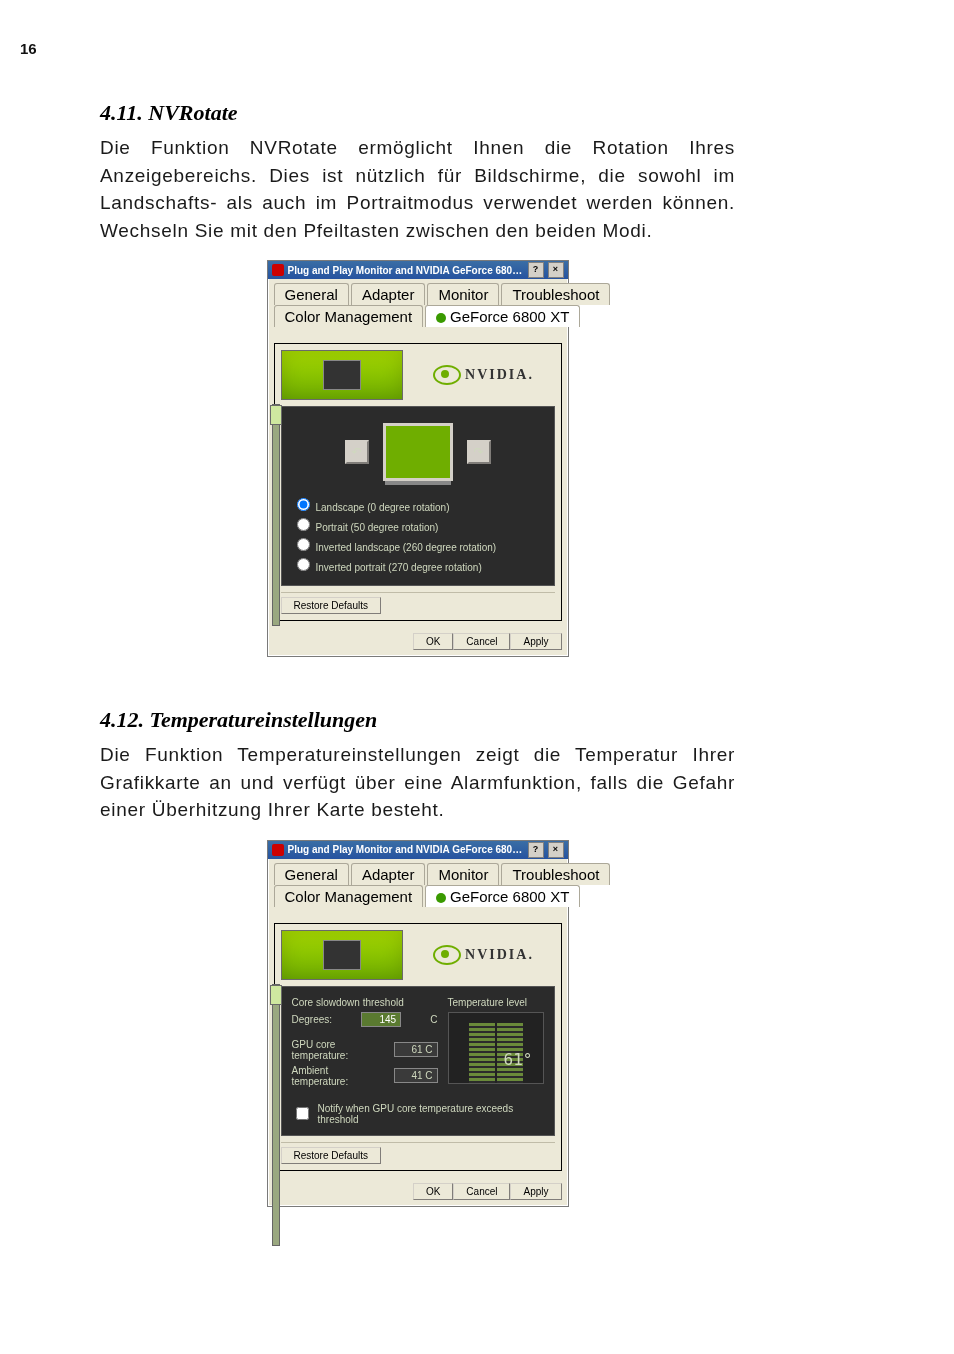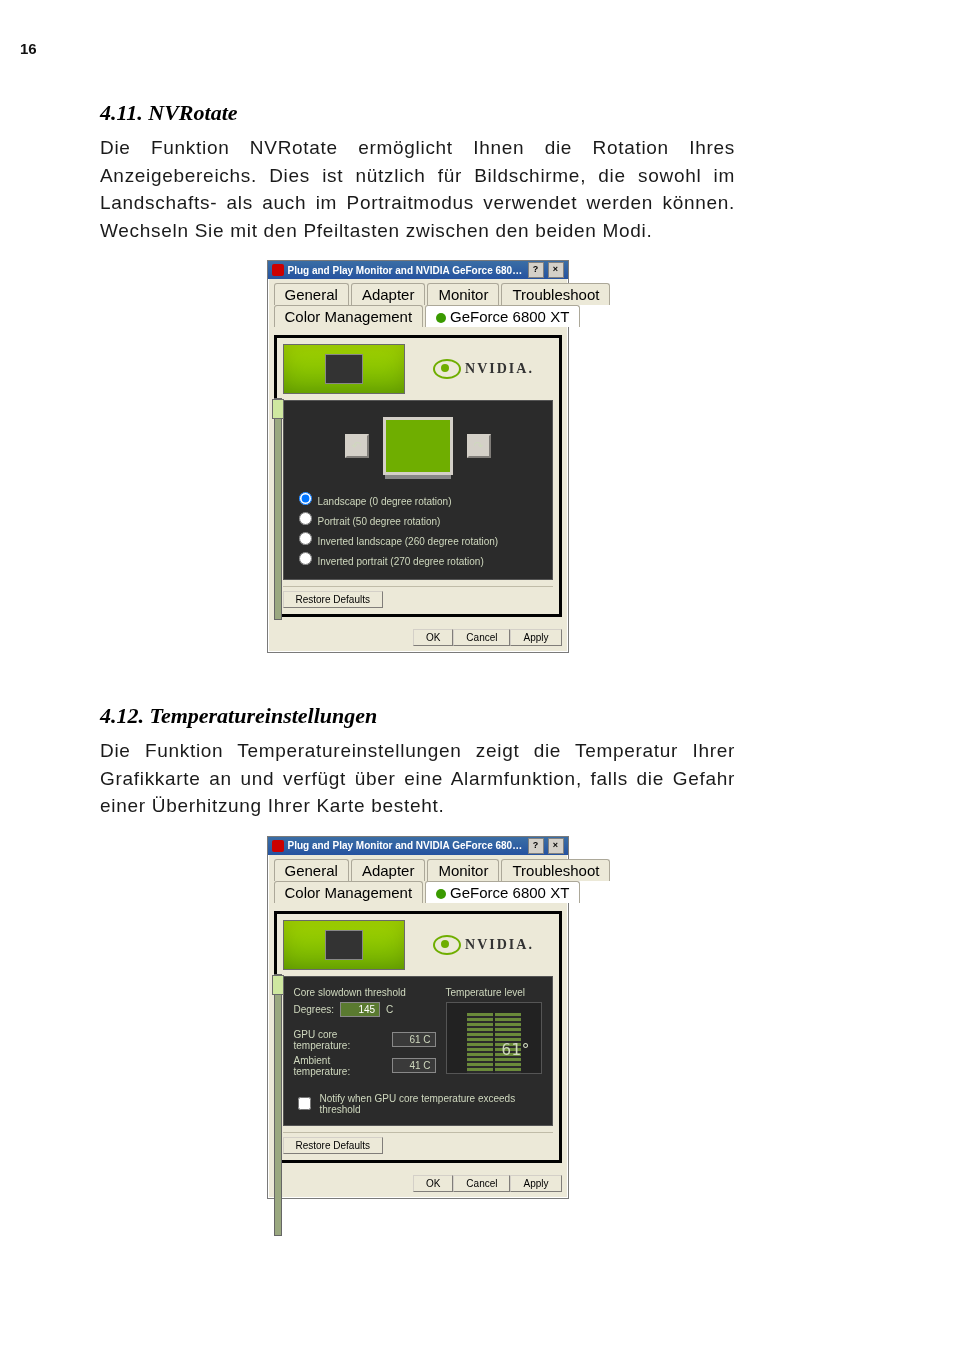--- a/index.html
+++ b/index.html
@@ -114,22 +114,22 @@
   }
   .tab .nvicon {
     display:inline-block;
     width:10px; height:10px;
     background:#3a9a00;
     border-radius:50%;
     vertical-align:middle;
     margin-right:4px;
   }
   .panel {
-    margin: 8px 6px 6px 6px;
-    border: 3px solid #000000;
+    margin: 16px 6px 6px 6px;
+    border: 1px solid #000000;
     background: #ece9d8;
     padding: 6px;
   }
   .nv-band {
     display:flex;
     align-items:center;
     gap:10px;
     margin-bottom:6px;
   }
   .nv-band .card-thumb {
@@ -226,21 +226,21 @@
   }
   
   .temp-row{
     display:flex;gap:10px;
   }
   .temp-left{
     flex:1;
     font-size:10px;color:#cfd8be;
   }
   .temp-field{
-    display:flex;align-items:center;gap:6px;margin:4px 0;
+    display:flex;align-items:center;gap:6px;margin:4px 0;justify-content:space-between;
   }
   .temp-field .ro-box{
     border:1px solid #888;background:#3a3a3a;color:#cfd8be;
     padding:1px 4px;min-width:34px;text-align:right;font-size:10px;
   }
   .temp-field .deg-input{
     border:1px solid #888;background:#5a7a30;color:#fff;
     padding:1px 4px;width:30px;text-align:right;font-size:10px;
   }
   .temp-right{

